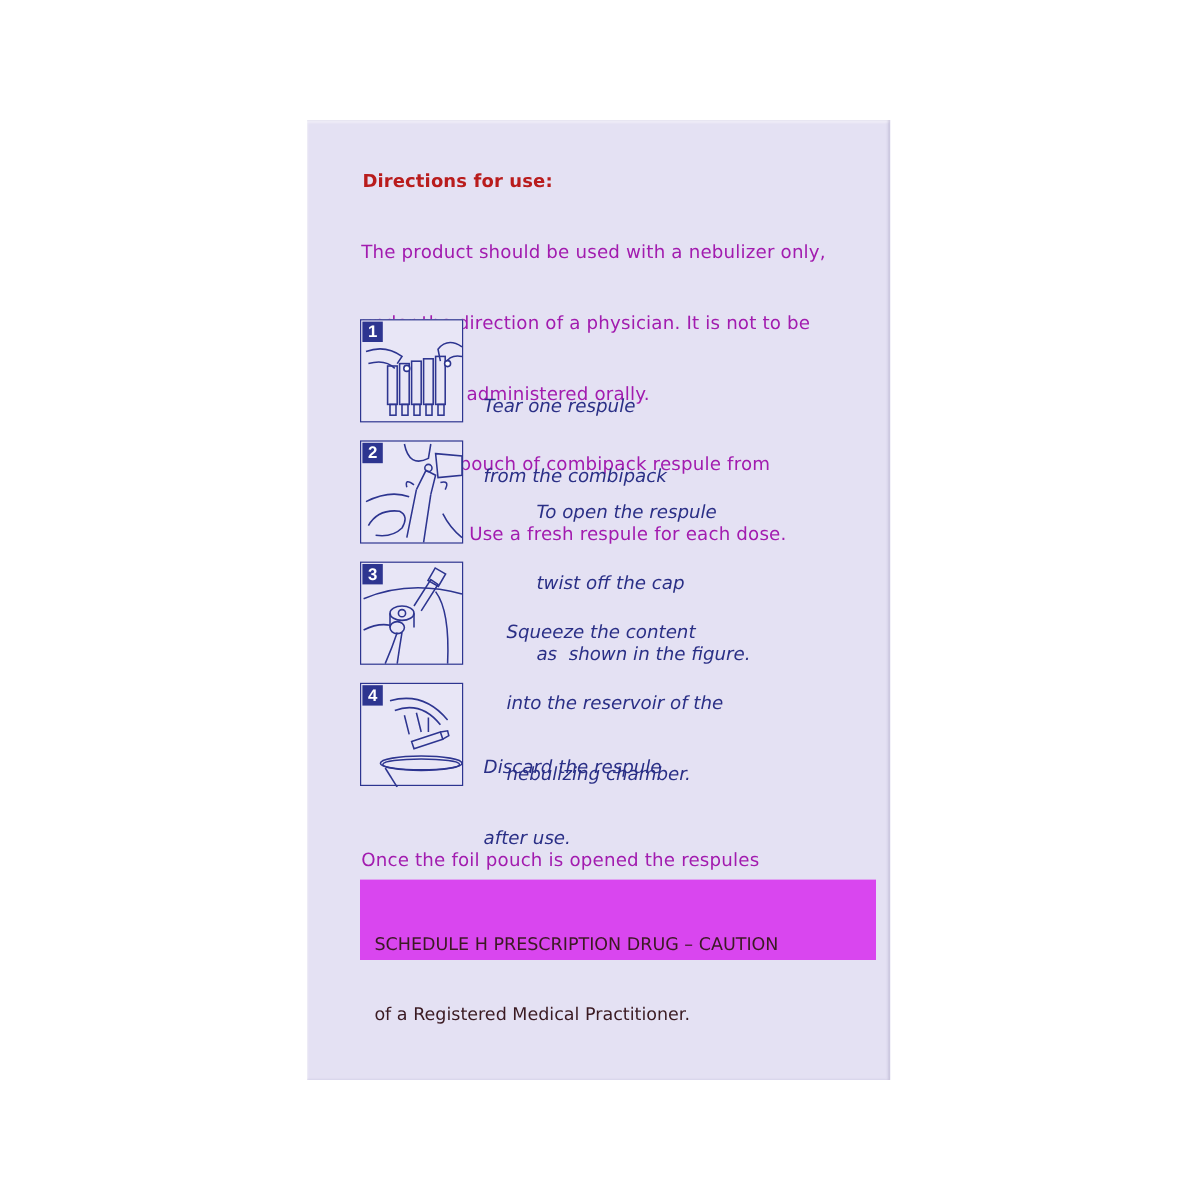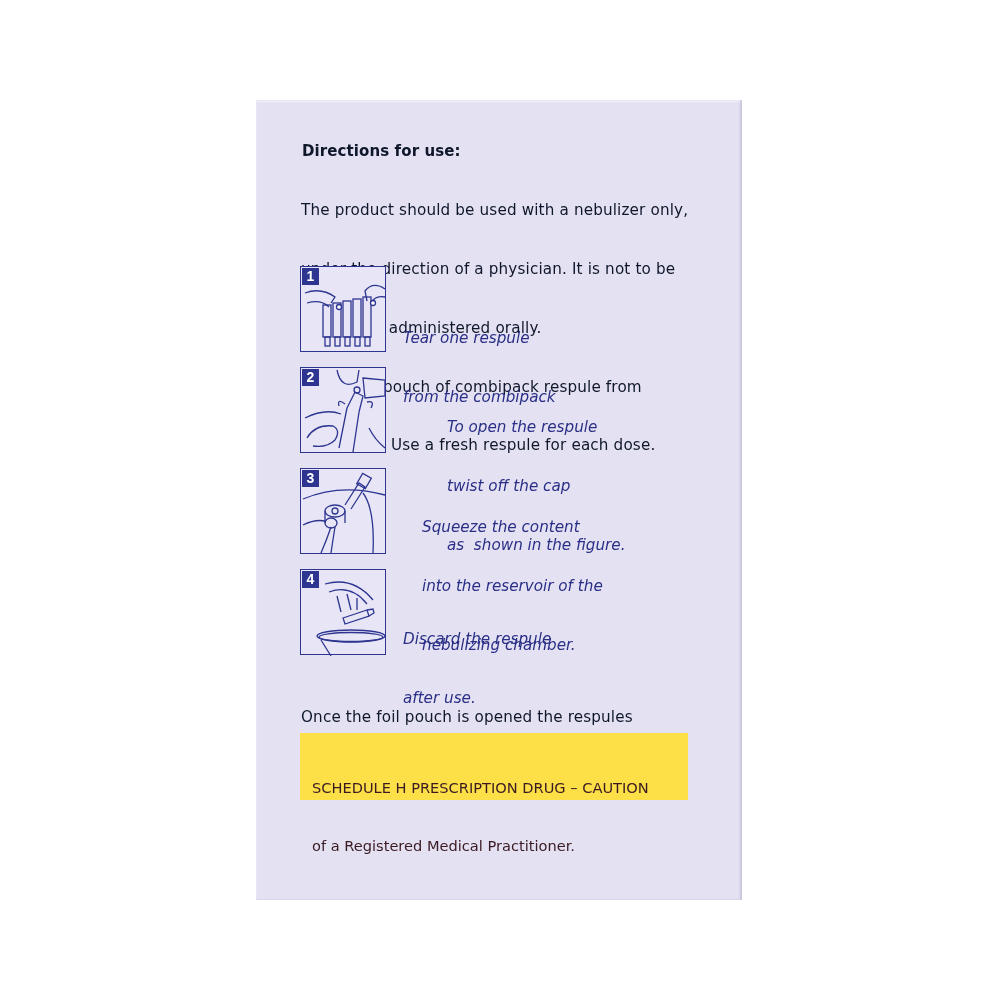--- a/index.html
+++ b/index.html
@@ -8,46 +8,46 @@
     position: relative; overflow: hidden;
     font-family: "DejaVu Sans", sans-serif;
   }
   .carton {
     position: absolute; left: 256px; top: 100px; width: 486px; height: 800px;
     background: #e4e1f3;
     box-shadow: inset -2px 0 2px rgba(150,140,180,0.35), inset 0 2px 2px rgba(255,255,255,0.6);
   }
   .heading {
     position: absolute; left: 302px; top: 142px;
-    font-size: 15px; font-weight: bold; color: #0f172a; letter-spacing: 0.1px;
+    font-size: 15px; font-weight: bold; color: #b91c1c; letter-spacing: 0.1px;
   }
   .para {
-    position: absolute; left: 301px; color: #0f172a;
+    position: absolute; left: 301px; color: #a21caf;
     font-size: 15.2px; line-height: 19.6px; font-weight: normal; letter-spacing: 0.15px;
     white-space: pre;
   }
   .para .line { display: block; }
   .step-icon {
     position: absolute; left: 300px; width: 86px; height: 86px;
     border: 1.5px solid #2d3590; box-sizing: border-box; background: #e8e6f6;
   }
   .step-icon svg { position: absolute; left: 0; top: 0; }
   .badge {
     position: absolute; left: 1px; top: 1px; width: 17px; height: 17px;
     background: #2d3590; color: #ffffff; font-weight: bold; font-size: 14px;
     line-height: 17px; text-align: center; font-family: "Liberation Sans", sans-serif;
   }
   .step-text {
     position: absolute; left: 403px; color: #2a2f86;
     font-size: 15.2px; line-height: 19.6px; white-space: pre;
   }
   .step-text .line { display: block; font-style: italic; }
   .warning {
-    position: absolute; left: 300px; top: 733px; width: 388px; height: 67px;
-    background: #fde047; box-sizing: border-box; padding: 6px 0 0 12px;
+    position: absolute; left: 300px; top: 733px; width: 430px; height: 67px;
+    background: #d946ef; box-sizing: border-box; padding: 6px 0 0 12px;
     color: #3a1a22; font-size: 14.6px; line-height: 19.4px; white-space: pre;
   }
   .warning .line { display: block; }
 </style>
 </head>
 <body>
 
 <div class="carton"></div>
 
 <div class="heading">Directions for use:</div>

